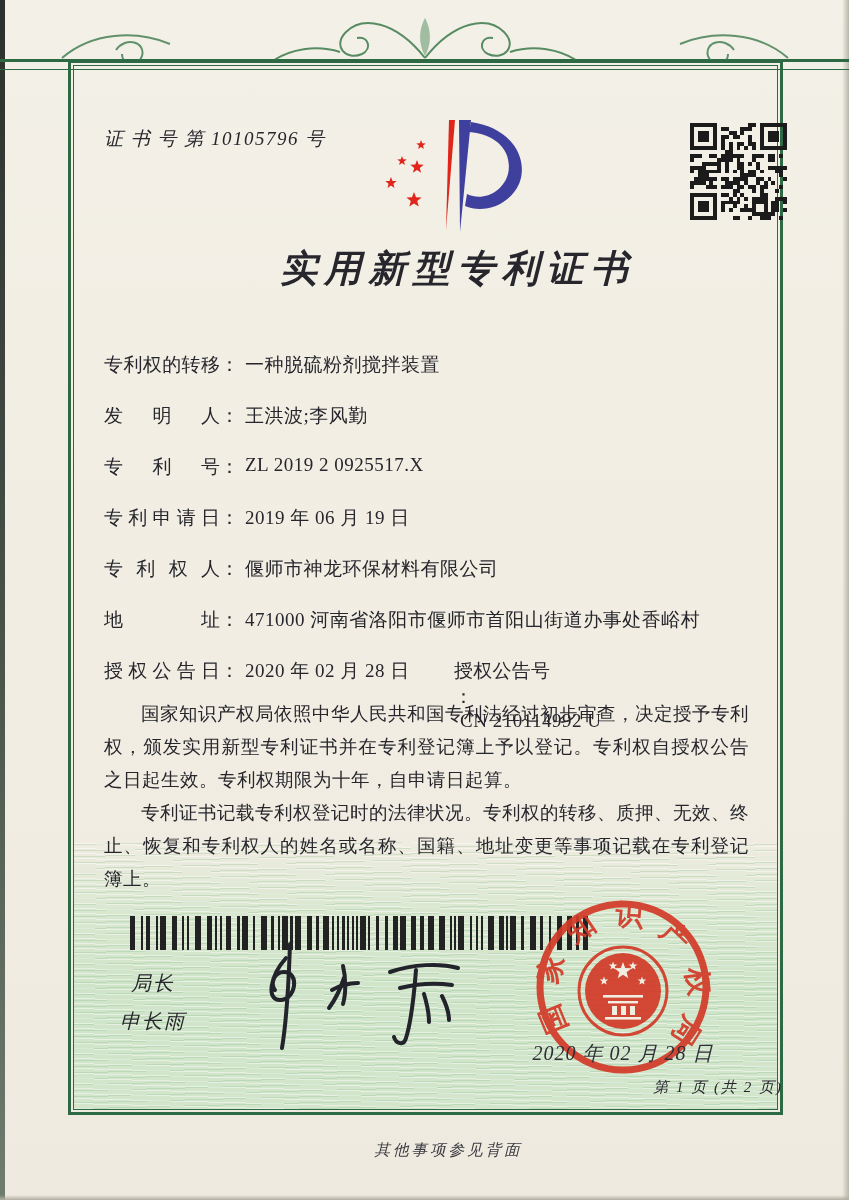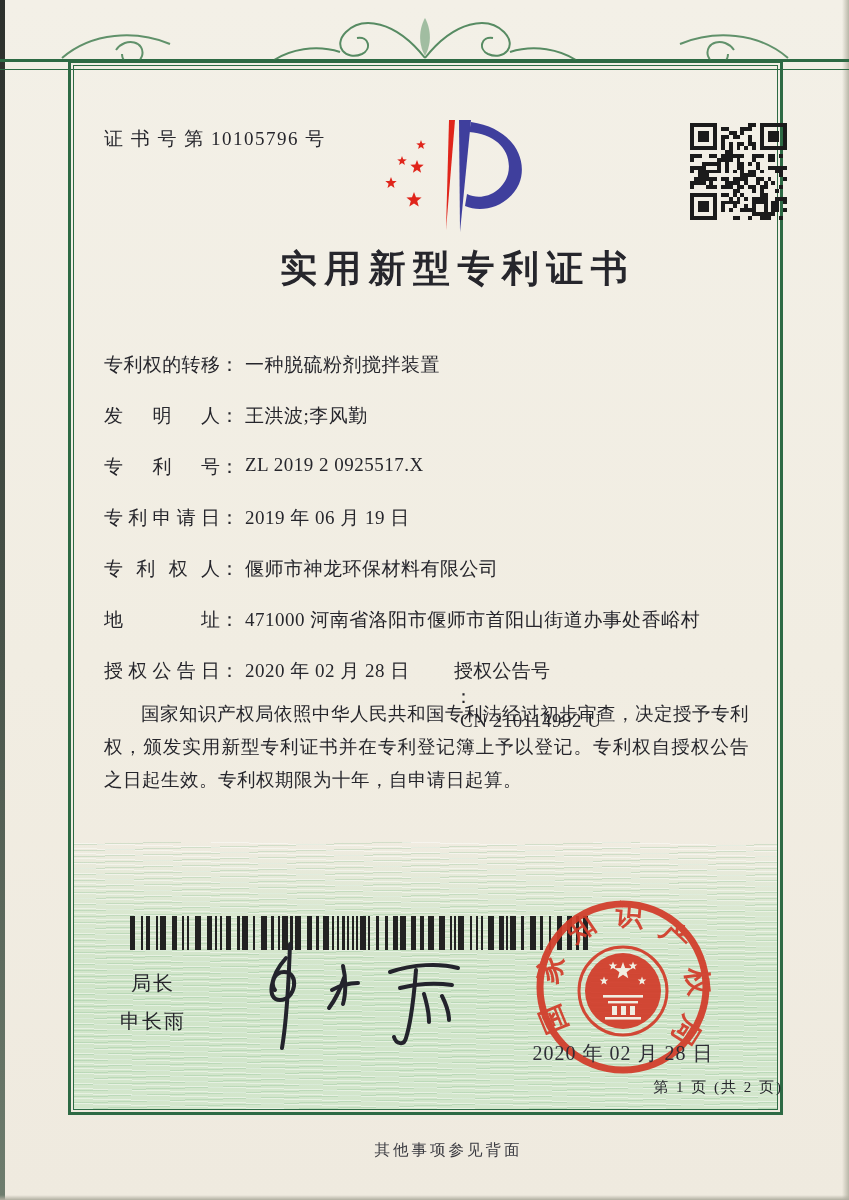--- a/index.html
+++ b/index.html
@@ -15,21 +15,21 @@
   
   .border-outer{position:absolute;left:68px;top:60px;width:715px;height:1055px;border:3px solid #2d6a44;box-sizing:border-box;}
   .border-inner{position:absolute;left:2px;top:2px;right:2px;bottom:2px;border:1px solid #2d6a44;}
   
   .band{position:absolute;left:74px;top:842px;width:703px;height:267px;
         background:
           repeating-linear-gradient(1.5deg,rgba(255,255,255,.45) 0 1px,rgba(255,255,255,0) 1px 5px),
           repeating-linear-gradient(-1.5deg,rgba(120,180,130,.25) 0 1px,rgba(120,180,130,0) 1px 6px),
           linear-gradient(180deg,rgba(209,231,203,0) 0,rgba(205,229,199,.65) 70px,#cfe4c8 150px,#d3e6cc 100%);}
   .flourish{position:absolute;}
-  .txt{position:absolute;white-space:nowrap;}
+  .txt{position:absolute;white-space:nowrap;font-style:italic;}
   .cert-no{left:104px;top:126px;font-size:19px;letter-spacing:1.5px;}
   .title{left:68px;top:244px;width:715px;text-align:center;font-size:37px;font-weight:600;letter-spacing:.2em;white-space:nowrap;margin-left:32px;}
   .fields{position:absolute;left:104px;top:352px;width:648px;font-size:19px;}
   .frow{height:51px;display:flex;align-items:flex-start;}
   .lbl{display:inline-block;width:116px;text-align:justify;text-align-last:justify;}
   .val{margin-left:6px;letter-spacing:.5px;}
   .grant2{position:absolute;left:350px;top:0;display:flex;flex-direction:column;}
   .grant2 .lbl{width:96px;}
   .paras{position:absolute;left:104px;top:698px;width:645px;font-size:18.5px;line-height:33px;text-align:justify;letter-spacing:.5px;}
   .paras p{margin:0;text-indent:2em;}
@@ -364,20 +364,21 @@
       <span class="grant2">
         <span class="lbl">授权公告号</span>
           <span>：</span>
         <span class="val">CN 210114992 U</span>
       </span>
     </div>
   </div>
 
   <div class="paras">
     <p>国家知识产权局依照中华人民共和国专利法经过初步审查，决定授予专利权，颁发实用新型专利证书并在专利登记簿上予以登记。专利权自授权公告之日起生效。专利权期限为十年，自申请日起算。</p>
+    <p>专利证书记载专利权登记时的法律状况。专利权的转移、质押、无效、终止、恢复和专利权人的姓名或名称、国籍、地址变更等事项记载在专利登记簿上。</p>
   </div>
 
   <svg class="barcode" id="barcode-svg" viewBox="0 0 458 34" preserveAspectRatio="none">
       <rect x="0" y="0" width="5" height="34" fill="#222"></rect>
       <rect x="11" y="0" width="2" height="34" fill="#222"></rect>
       <rect x="16" y="0" width="4" height="34" fill="#222"></rect>
       <rect x="26" y="0" width="2" height="34" fill="#222"></rect>
       <rect x="30" y="0" width="6" height="34" fill="#222"></rect>
       <rect x="42" y="0" width="5" height="34" fill="#222"></rect>
       <rect x="52" y="0" width="2" height="34" fill="#222"></rect>

